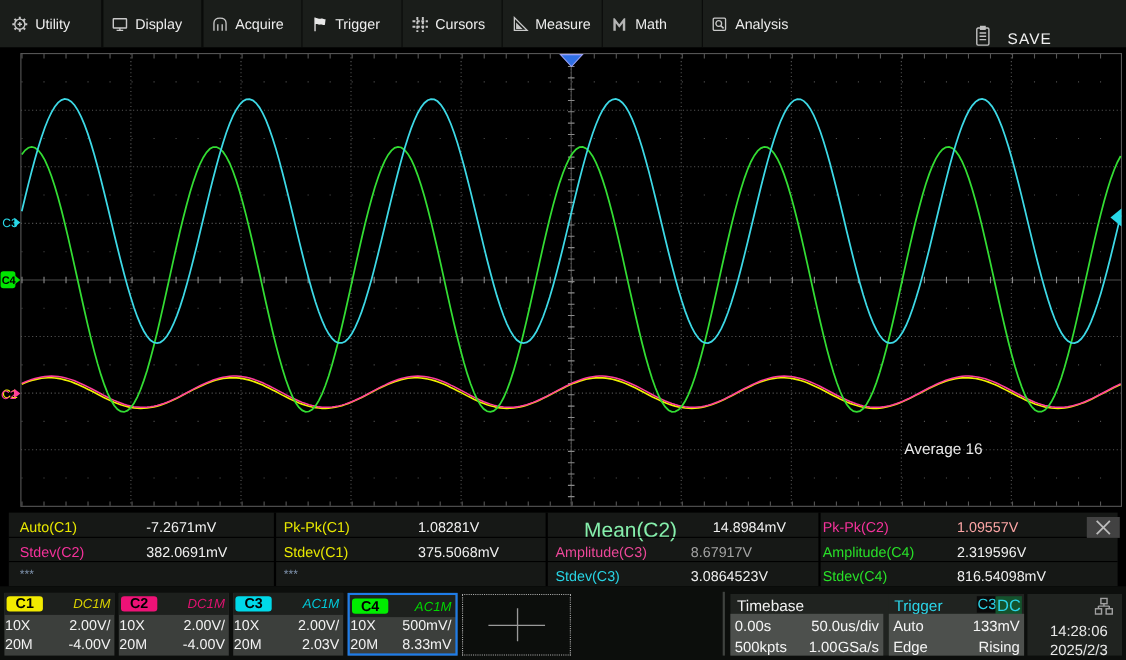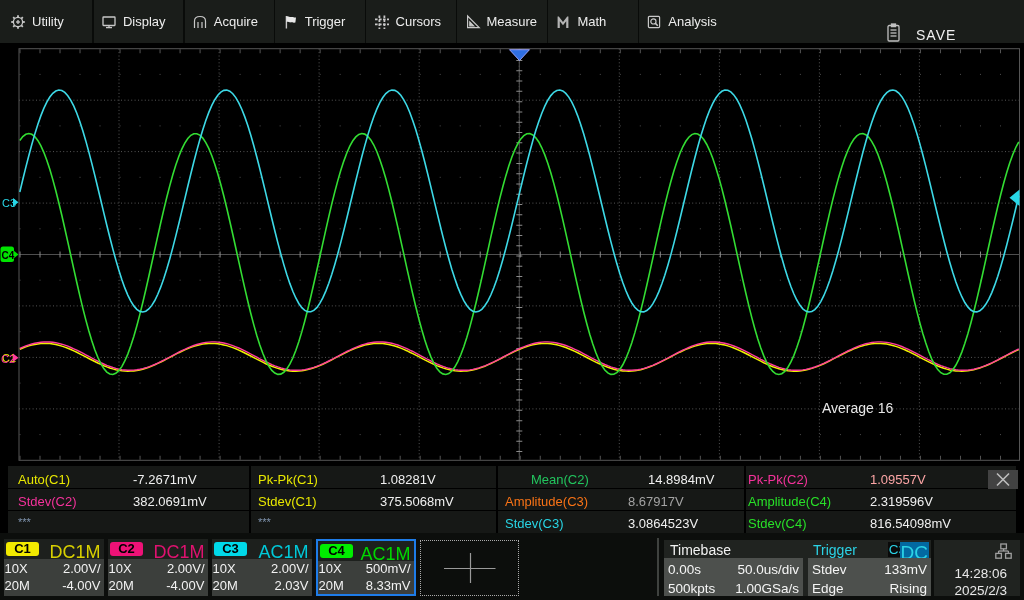--- a/index.html
+++ b/index.html
@@ -21,21 +21,21 @@
   align-items:flex-end; gap:14px; padding-left:9px; color:#f0f0f0; font-size:14px; letter-spacing:1px; }
 
 #measpanel { position:absolute; left:8px; top:466px; width:1008px; height:67px; background:#161816; }
 .mt { position:absolute; font-size:13px; white-space:pre; }
 
 #botbar { position:absolute; left:0; top:533px; width:1024px; height:67px; background:#0c0e0c; }
 .chbox { position:absolute; top:6px; width:100px; height:57px; background:#3c3f3c; }
 .chtop { position:absolute; left:0; top:0; width:100px; height:19.5px; background:#1d201d; }
 .chbadge { position:absolute; left:2.5px; top:2.5px; width:33px; height:14.5px; border-radius:3px;
   color:#000; font-size:13px; font-weight:bold; text-align:center; line-height:14.5px; }
-.chcoup { position:absolute; right:3px; top:2.5px; font-size:18px; }
+.chcoup { position:absolute; right:3px; top:2.5px; font-size:12px;font-style:italic; }
 .chrow { position:absolute; left:0; width:100px; height:17px; color:#f2f2f2; font-size:13px; }
 .chrow span:first-child { position:absolute; left:1px; }
 .chrow span:last-child { position:absolute; right:3px; }
 .panel-h { color:#f2f2f2; font-size:14px; }
 .prow { position:absolute; width:100%; height:19px; font-size:13.5px; color:#f5f5f5; }
 .prow span:first-child { position:absolute; left:4px; }
 .prow span:last-child { position:absolute; right:4px; }
 </style></head>
 <body>
 <div id="topbar">
@@ -191,29 +191,29 @@
 <text x="1" y="362.5" fill="#ff3c9c" font-size="11px" font-family="Liberation Sans">C2</text>
 <polygon points="13,353.5 13,362 18.5,357.7" fill="#ff3c9c"></polygon>
 <text x="822" y="412.5" fill="#e8e8e8" font-size="14px" font-family="Liberation Sans">Average 16</text>
 </svg>
 
 <div id="measpanel">
 <div class="mt" style="left:10px;top:6px;color:#e8e800;font-size:13px">Auto(C1)</div>
 <div class="mt" style="left:125px;top:6px;color:#f0f0f0">-7.2671mV</div>
 <div class="mt" style="left:250px;top:6px;color:#e8e800;font-size:13px">Pk-Pk(C1)</div>
 <div class="mt" style="left:372px;top:6px;color:#f0f0f0">1.08281V</div>
-<div class="mt" style="left:523px;top:6px;color:#22c55e;font-size:13px">Mean(C2)</div>
+<div class="mt" style="left:523px;top:6px;color:#86efac;font-size:19px">Mean(C2)</div>
 <div class="mt" style="left:640px;top:6px;color:#f0f0f0">14.8984mV</div>
 <div class="mt" style="left:740px;top:6px;color:#f5329b;font-size:13px">Pk-Pk(C2)</div>
 <div class="mt" style="left:862px;top:6px;color:#fca5a5">1.09557V</div>
 <div class="mt" style="left:10px;top:28px;color:#f5329b;font-size:13px">Stdev(C2)</div>
 <div class="mt" style="left:125px;top:28px;color:#f0f0f0">382.0691mV</div>
 <div class="mt" style="left:250px;top:28px;color:#e8e800;font-size:13px">Stdev(C1)</div>
 <div class="mt" style="left:372px;top:28px;color:#f0f0f0">375.5068mV</div>
-<div class="mt" style="left:497px;top:28px;color:#f97316;font-size:13px">Amplitude(C3)</div>
+<div class="mt" style="left:497px;top:28px;color:#ec4899;font-size:13px">Amplitude(C3)</div>
 <div class="mt" style="left:620px;top:28px;color:#a3a3a3">8.67917V</div>
 <div class="mt" style="left:740px;top:28px;color:#28e028;font-size:13px">Amplitude(C4)</div>
 <div class="mt" style="left:862px;top:28px;color:#f0f0f0">2.319596V</div>
 <div class="mt" style="left:10px;top:50px;color:#7f93ad;font-size:11px">***</div>
 <div class="mt" style="left:250px;top:50px;color:#7f93ad;font-size:11px">***</div>
 <div class="mt" style="left:497px;top:50px;color:#28d4e4;font-size:13px">Stdev(C3)</div>
 <div class="mt" style="left:620px;top:50px;color:#f0f0f0">3.0864523V</div>
 <div class="mt" style="left:740px;top:50px;color:#28e028;font-size:13px">Stdev(C4)</div>
 <div class="mt" style="left:862px;top:50px;color:#f0f0f0">816.54098mV</div>
 <div style="position:absolute;left:241px;top:0;width:2px;height:67px;background:#000"></div>
@@ -303,24 +303,24 @@
         </div>
     <div class="prow" style="top:23.5px">
           <span>500kpts</span>
           <span>1.00GSa/s</span>
         </div>
   </div>
 </div>
 <div style="position:absolute;left:808px;top:7px;width:123px;height:55.5px;background:#202320">
   <div class="panel-h" style="position:absolute;left:5px;top:1.5px;color:#2bd3e6">Trigger</div>
   <div style="position:absolute;right:24px;top:1.5px;color:#2bd3e6;font-size:13.5px;background:#0a0a0a;padding:0 1px">C3</div>
-  <div style="position:absolute;right:2px;top:1.5px;color:#2bd3e6;font-size:19px;background:#0369a1;padding:0 1px">DC</div>
+  <div style="position:absolute;right:2px;top:1.5px;color:#2bd3e6;font-size:15px;background:#14532d;padding:0 1px">DC</div>
   <div style="position:absolute;left:0;top:17.5px;width:123px;height:38px;background:#4d504d">
     <div class="prow" style="top:4.5px">
-          <span>Stdev</span>
+          <span>Auto</span>
           <span>133mV</span>
         </div>
     <div class="prow" style="top:23.5px">
           <span>Edge</span>
           <span>Rising</span>
         </div>
   </div>
 </div>
 <div style="position:absolute;left:934px;top:6.5px;width:86px;height:56px;background:#202320">
   <svg width="17" height="17" style="position:absolute;left:61px;top:3.5px" viewBox="0 0 17 17">

